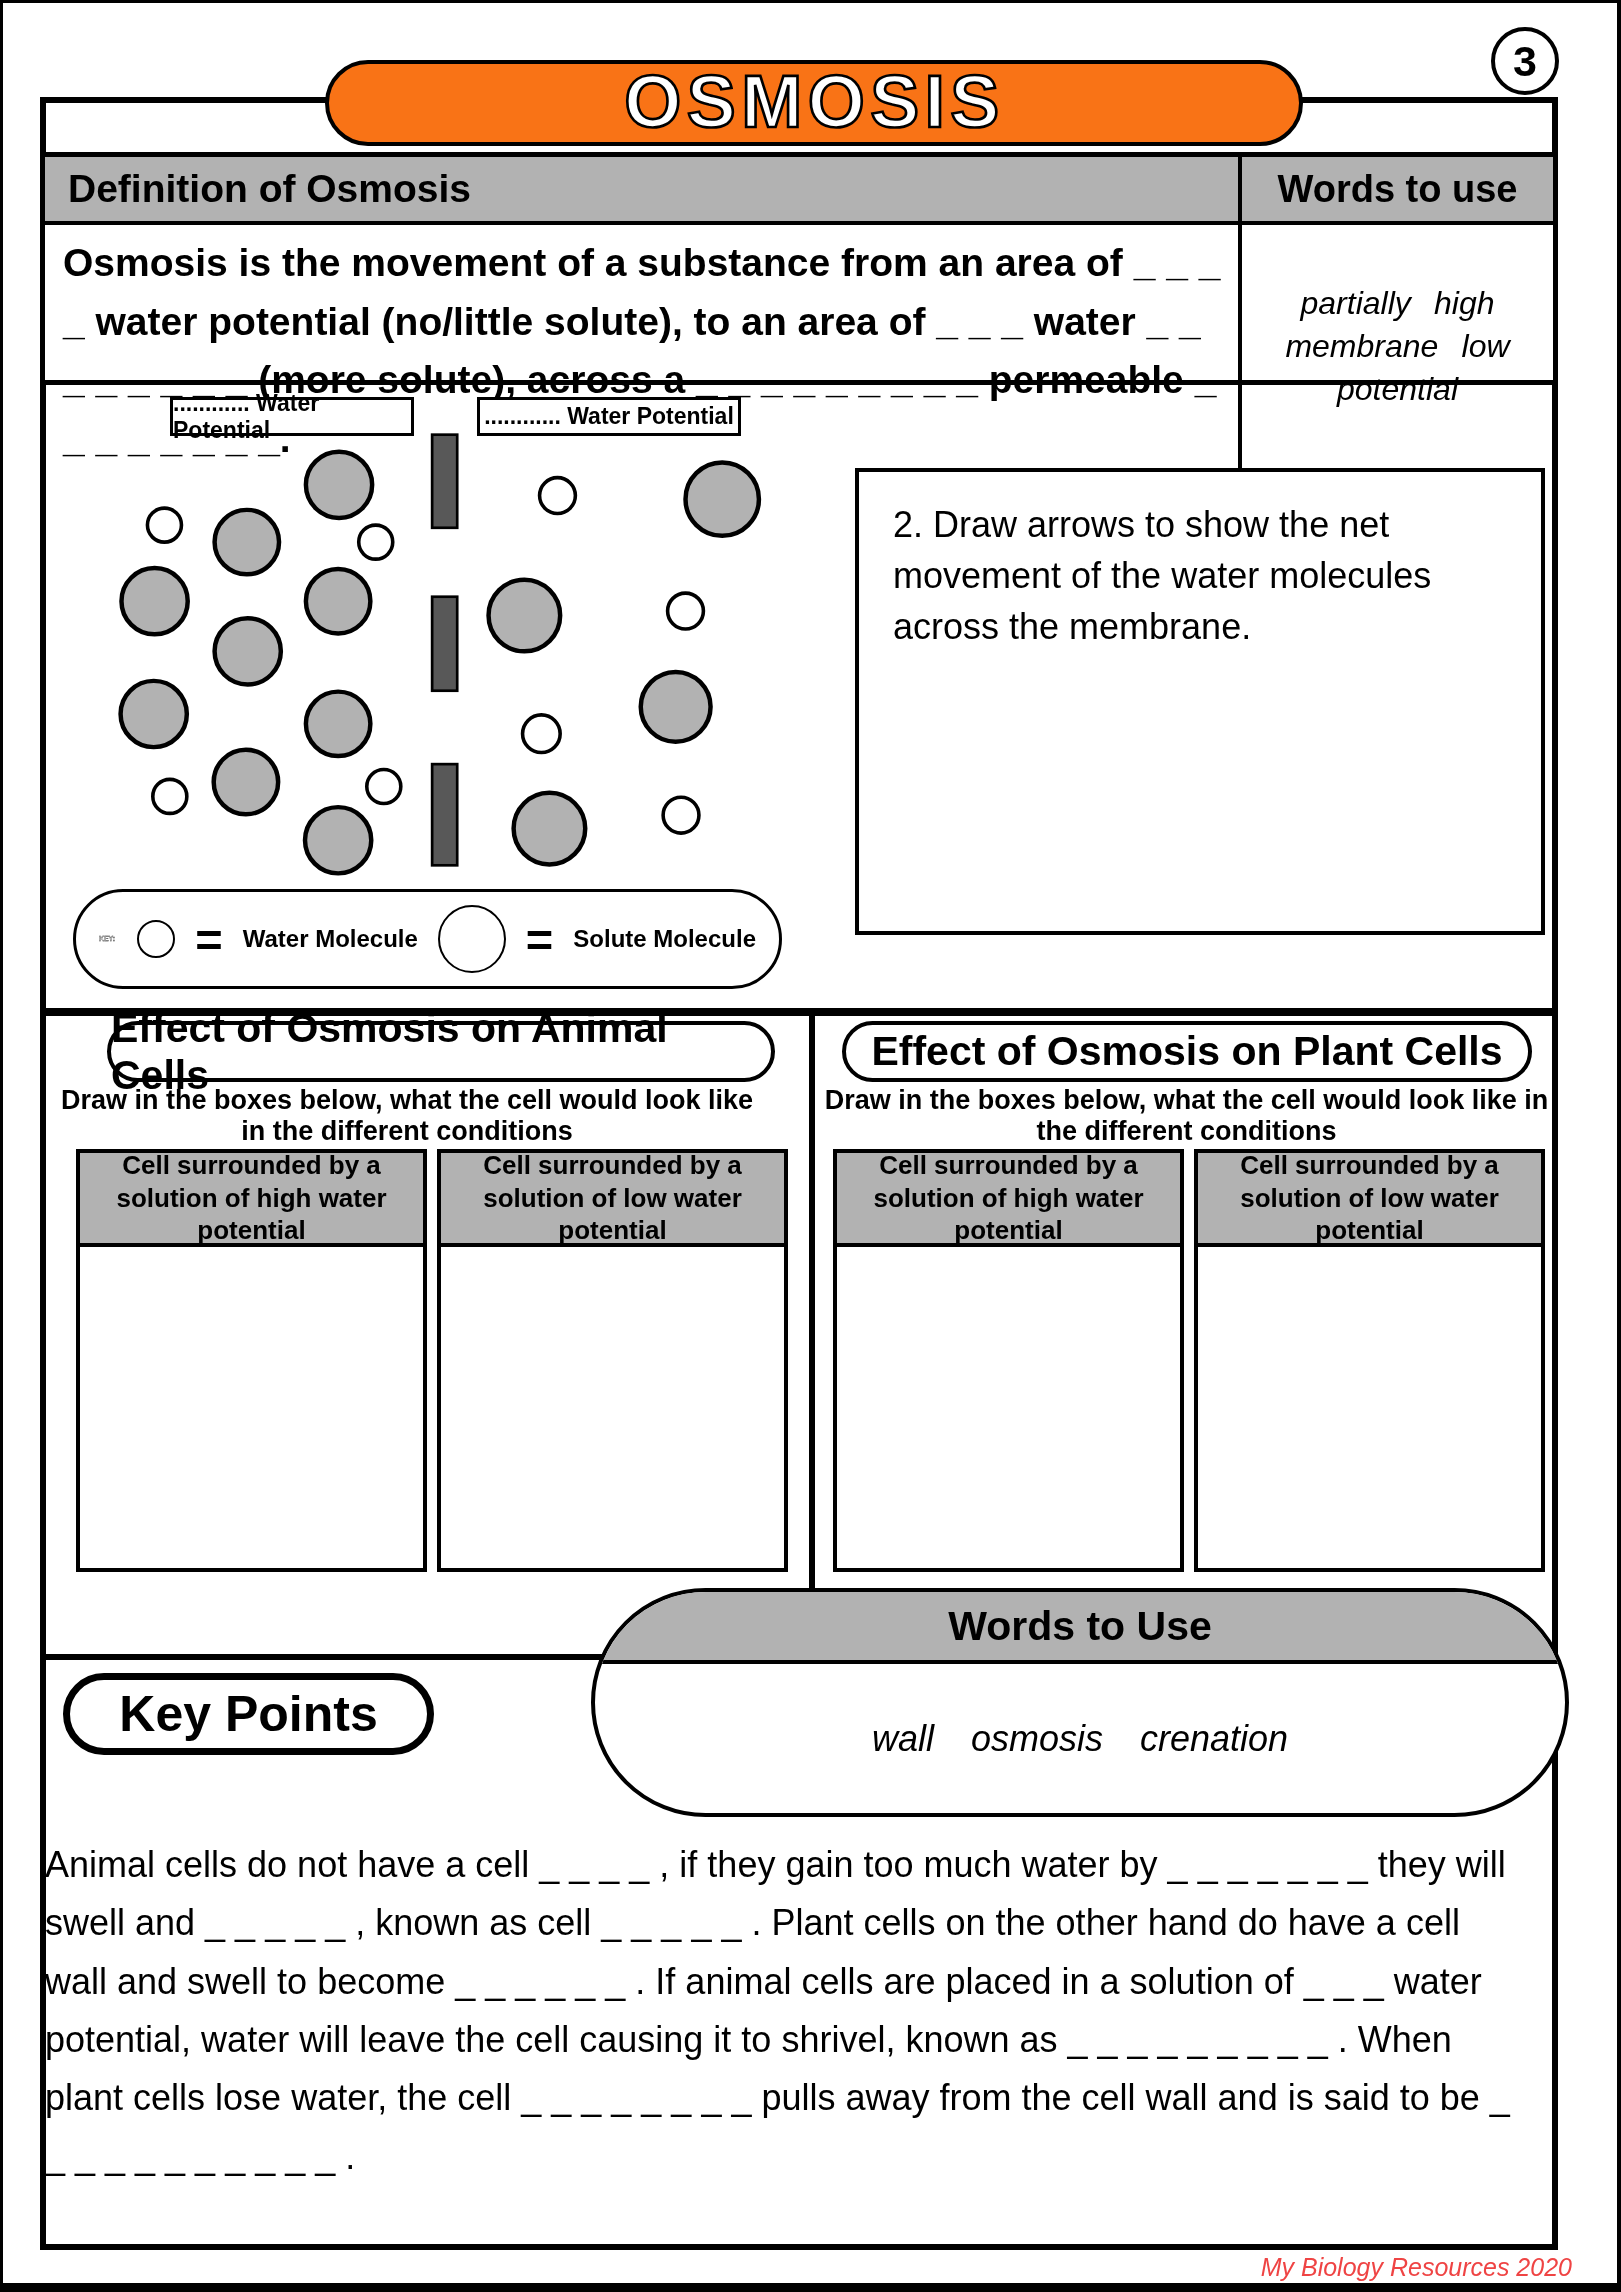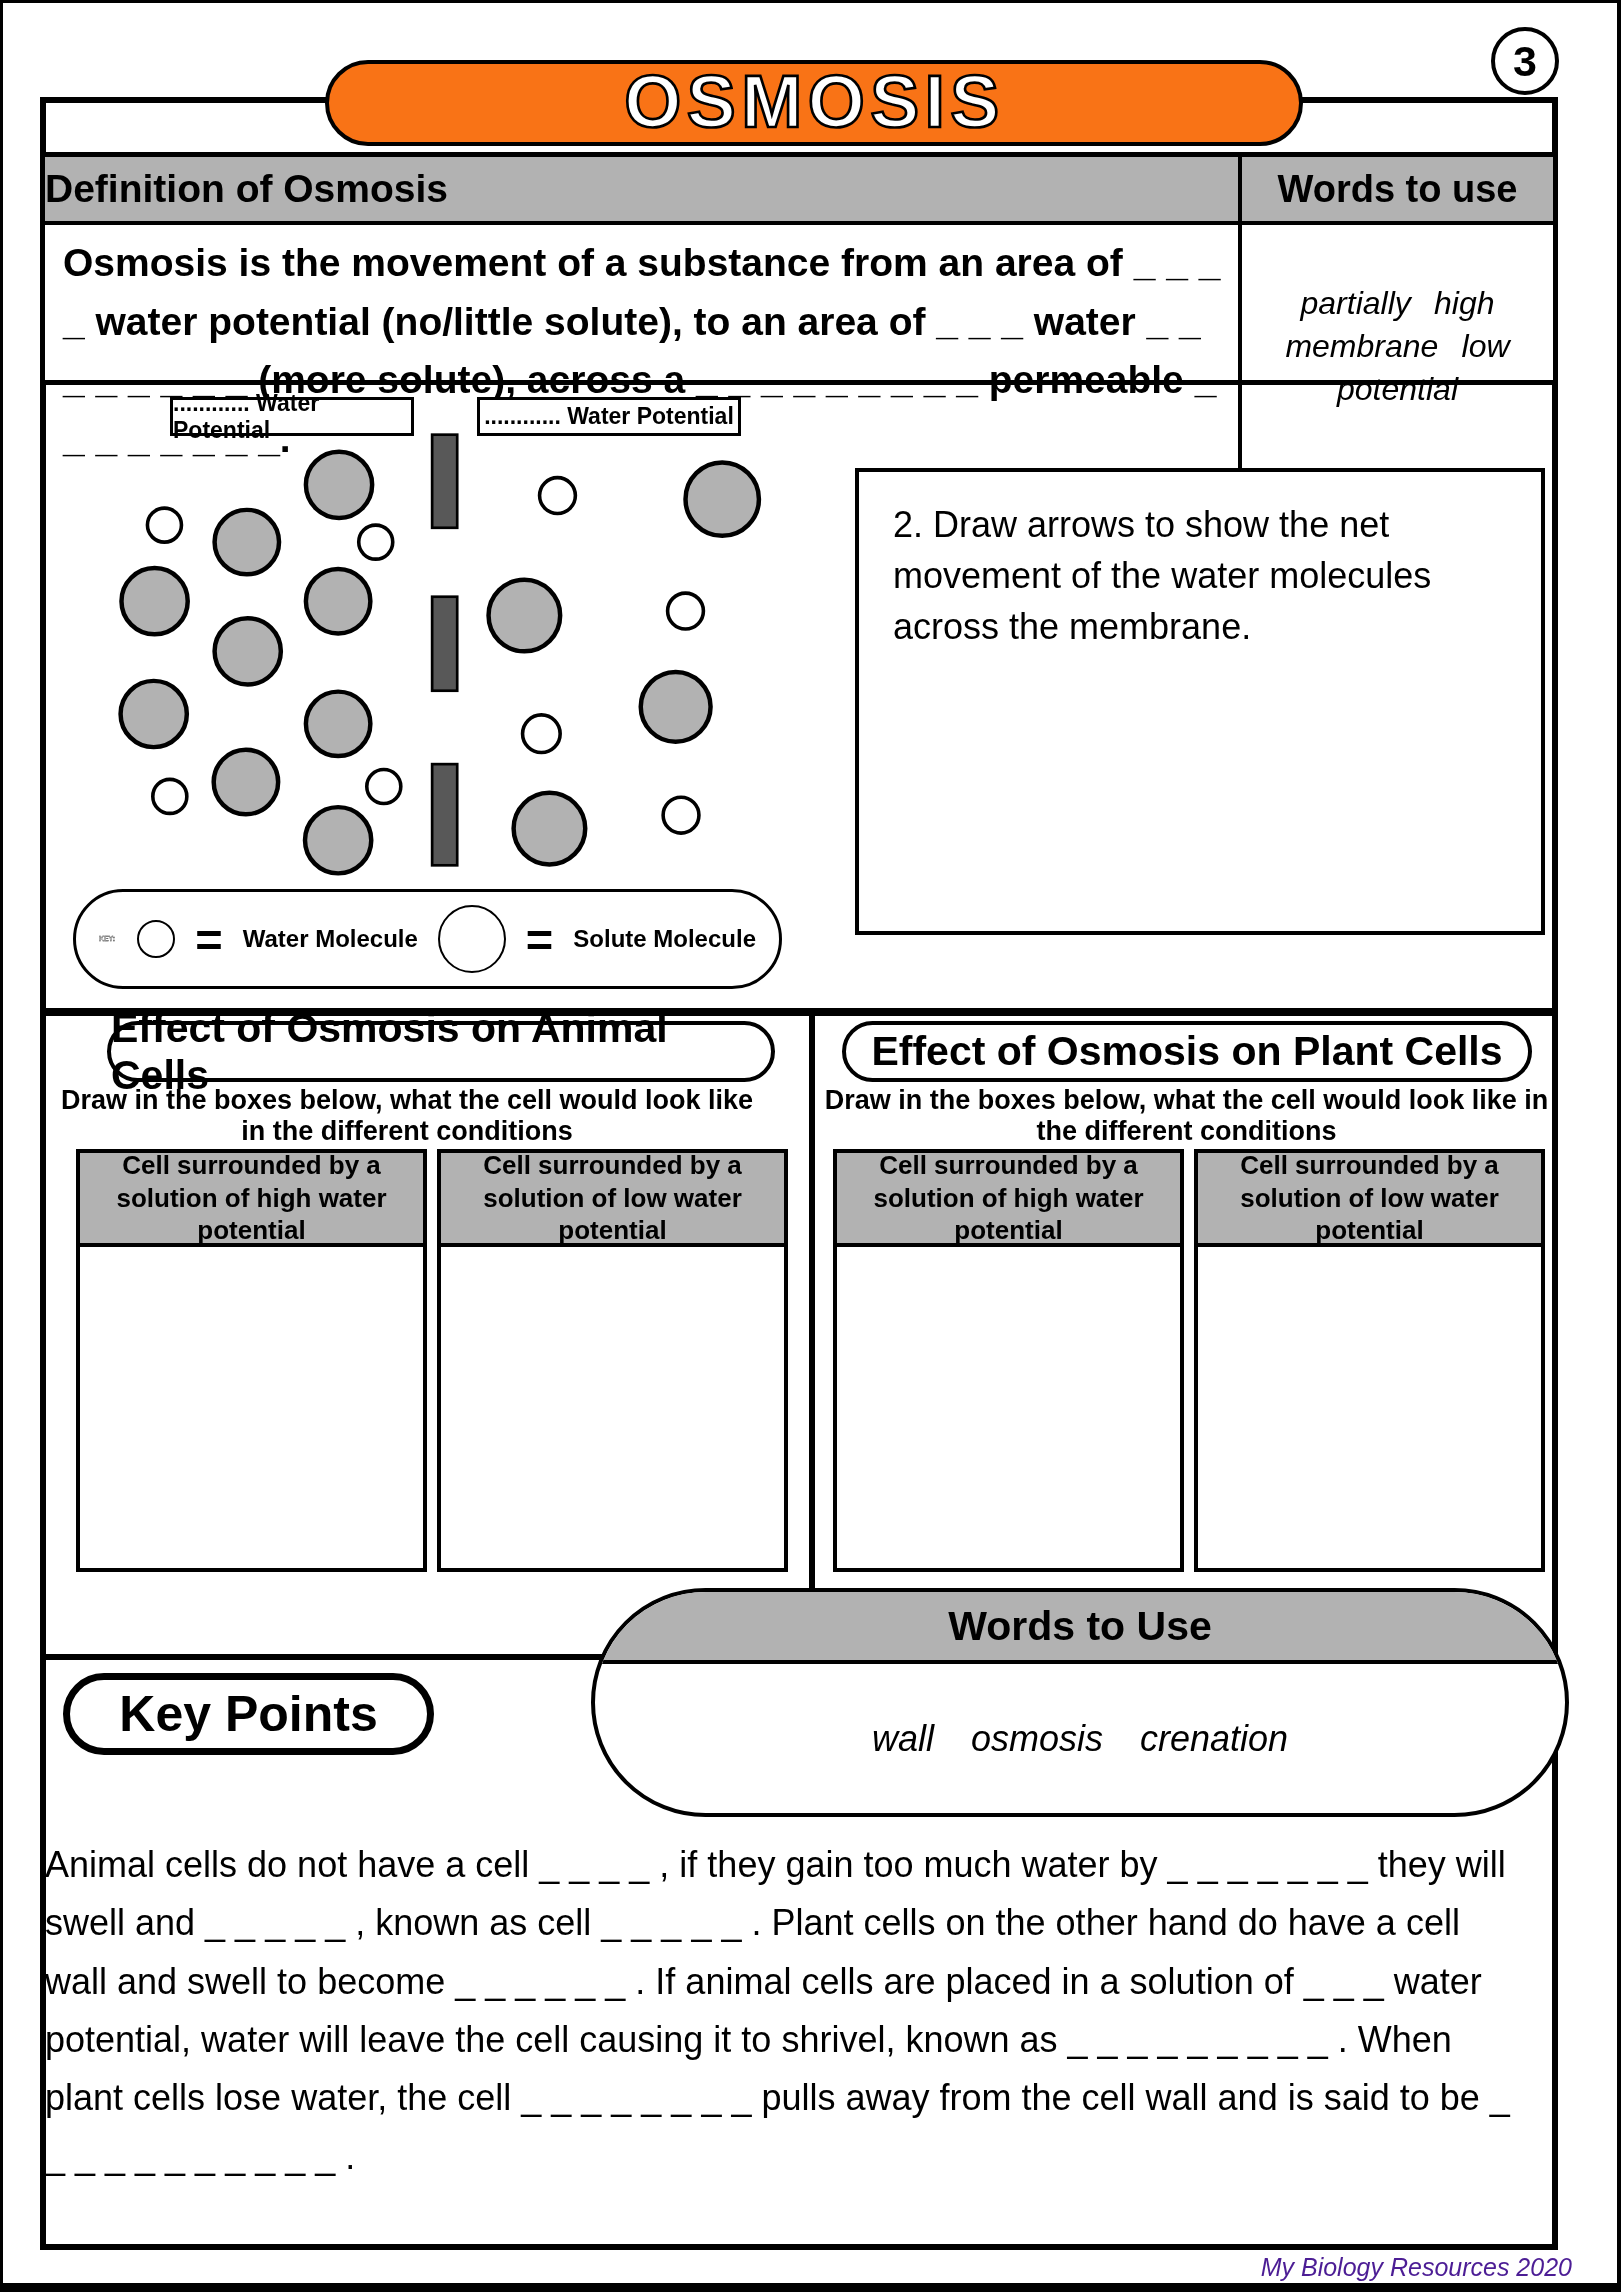--- a/index.html
+++ b/index.html
@@ -18,21 +18,21 @@
   .page-circle{left:1491px;top:27px;width:68px;height:68px;border:4.5px solid #000;border-radius:50%;
     display:flex;align-items:center;justify-content:center;font-size:43px;font-weight:600;z-index:5}
   
   .title-pill{left:325px;top:60px;width:978px;height:86px;background:#f97316;border:4.5px solid #000;
     border-radius:47px;display:flex;align-items:center;justify-content:center;z-index:4}
   
   .def-table{left:40px;top:152px;width:1518px;height:233px;border:5.4px solid #000;
     display:grid;grid-template-columns:1197px 1fr;grid-template-rows:68px 1fr;z-index:2;background:#fff}
   .def-cell{box-sizing:border-box}
   .def-h-left{background:#b2b2b2;border-right:4.5px solid #000;border-bottom:4.5px solid #000;
-    display:flex;align-items:center;font-size:39px;font-weight:bold}
+    display:flex;align-items:center;padding-left:23px;font-size:39px;font-weight:bold}
   .def-h-right{background:#b2b2b2;border-bottom:4.5px solid #000;
     display:flex;align-items:center;justify-content:center;font-size:38px;font-weight:bold}
   .def-b-left{border-right:4.5px solid #000;padding:9px 16px 0 18px;font-size:39px;line-height:1.5;font-weight:700}
   .def-b-right{display:flex;flex-direction:column;align-items:center;justify-content:center;
     font-style:italic;font-size:32px;line-height:1.35;font-weight:500;word-spacing:14.3px;text-align:center}
   
   .wp-label{border:3.6px solid #000;display:flex;align-items:center;justify-content:center;
     font-size:23px;font-weight:bold;background:#fff;z-index:2}
   .instr-box{left:855px;top:468px;width:690px;height:467px;border:4.5px solid #000;background:#fff;
     padding:27px 32px 0 34px;font-size:36px;line-height:1.42;font-weight:500;z-index:2}
@@ -209,16 +209,16 @@
   </div>
 </div>
 
 <div class="abs kp-pill">
   <span>Key Points</span>
 </div>
 <div class="abs kp-body">
   <span>Animal cells do not have a cell _ _ _ _ , if they gain too much water by _ _ _ _ _ _ _ they will swell and _ _ _ _ _ , known as cell _ _ _ _ _ . Plant cells on the other hand do have a cell wall and swell to become _ _ _ _ _ _ . If animal cells are placed in a solution of _ _ _ water potential, water will leave the cell causing it to shrivel, known as _ _ _ _ _ _ _ _ _ . When plant cells lose water, the cell _ _ _ _ _ _ _ _ pulls away from the cell wall and is said to be _ _ _ _ _ _ _ _ _ _ _ .</span>
 </div>
 
-<div class="abs footer" style="color: #4c1d95;">
+<div class="abs footer" style="color: #ef4444;">
   <span>My Biology Resources 2020</span>
 </div>
 
 
 </body></html>

